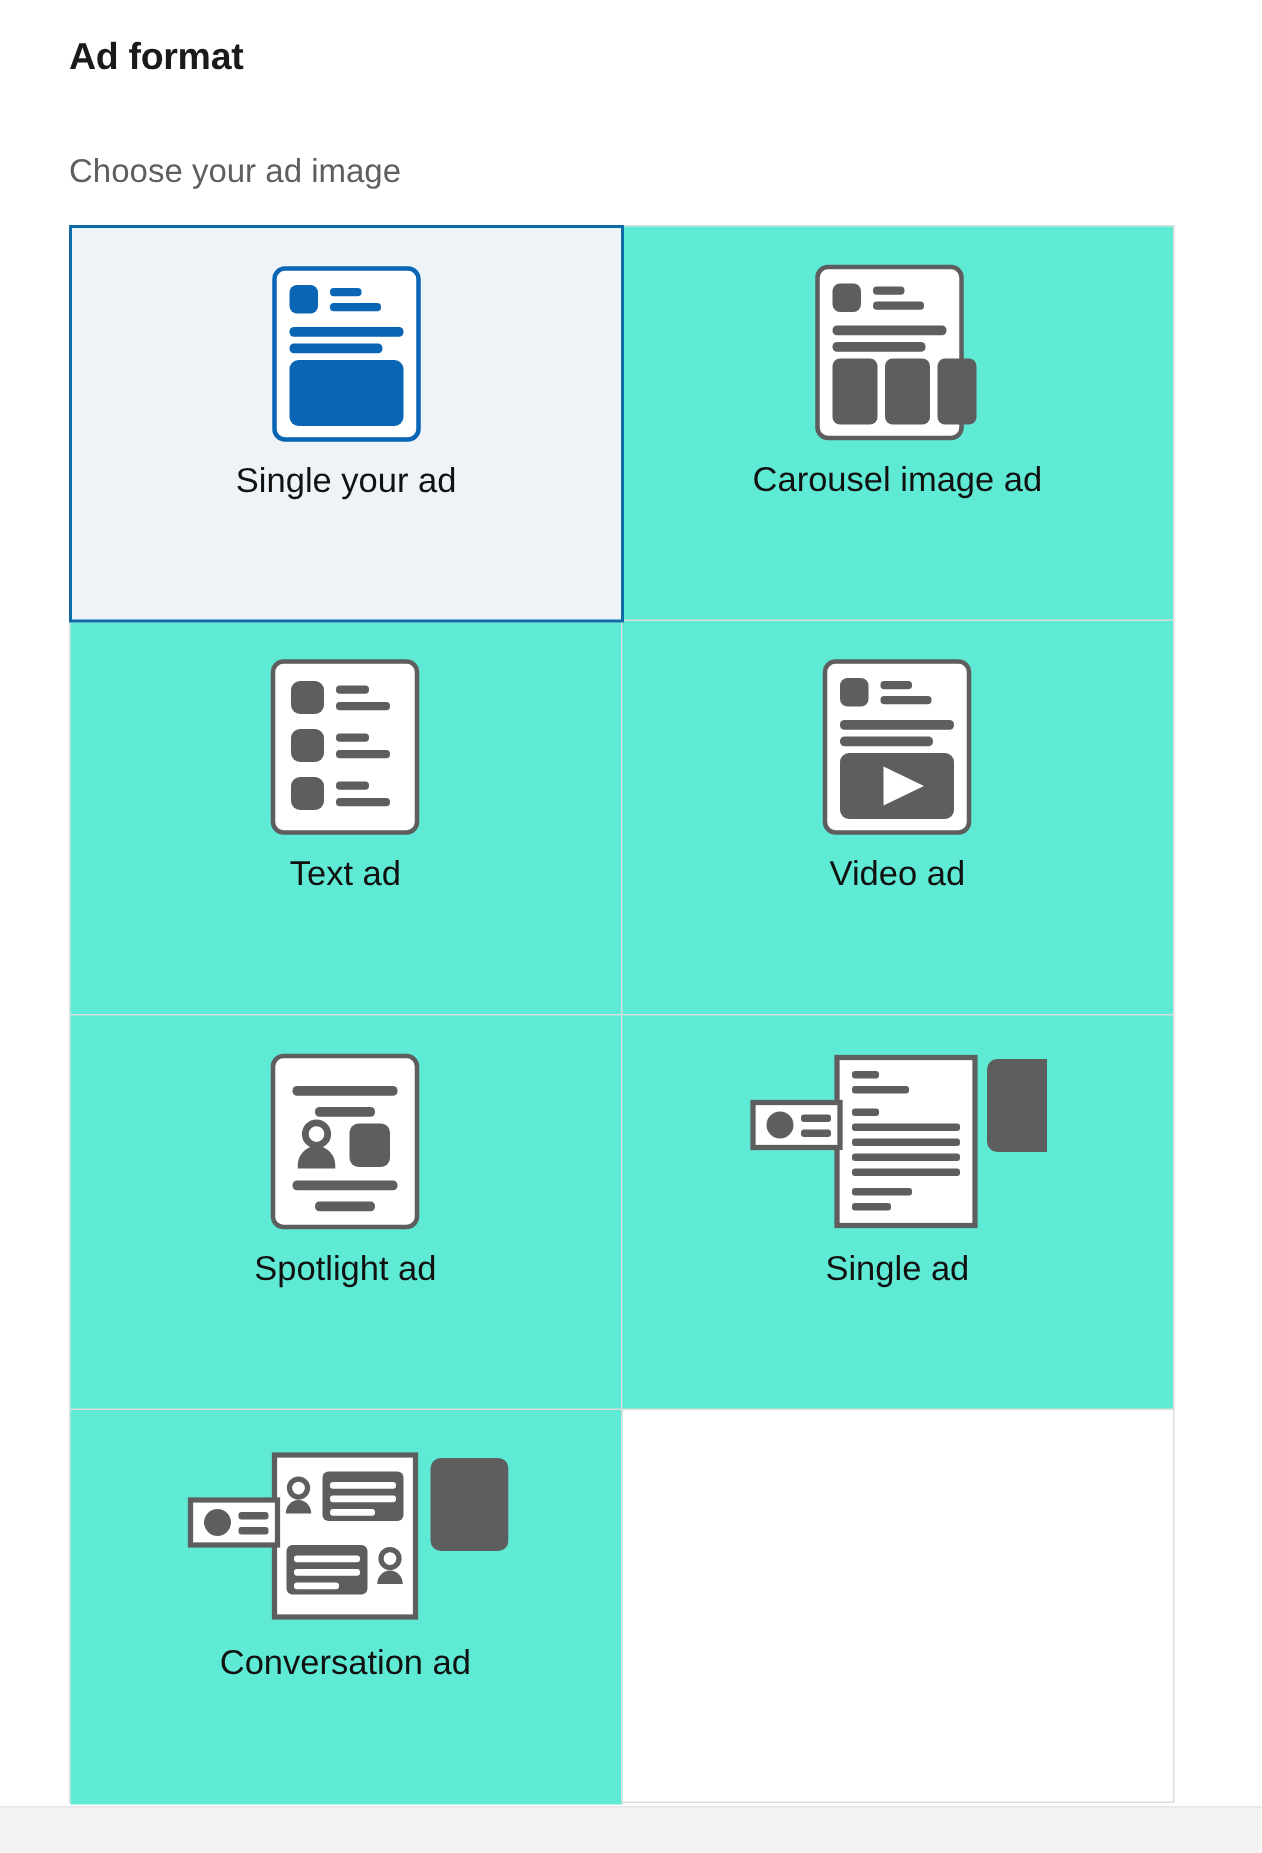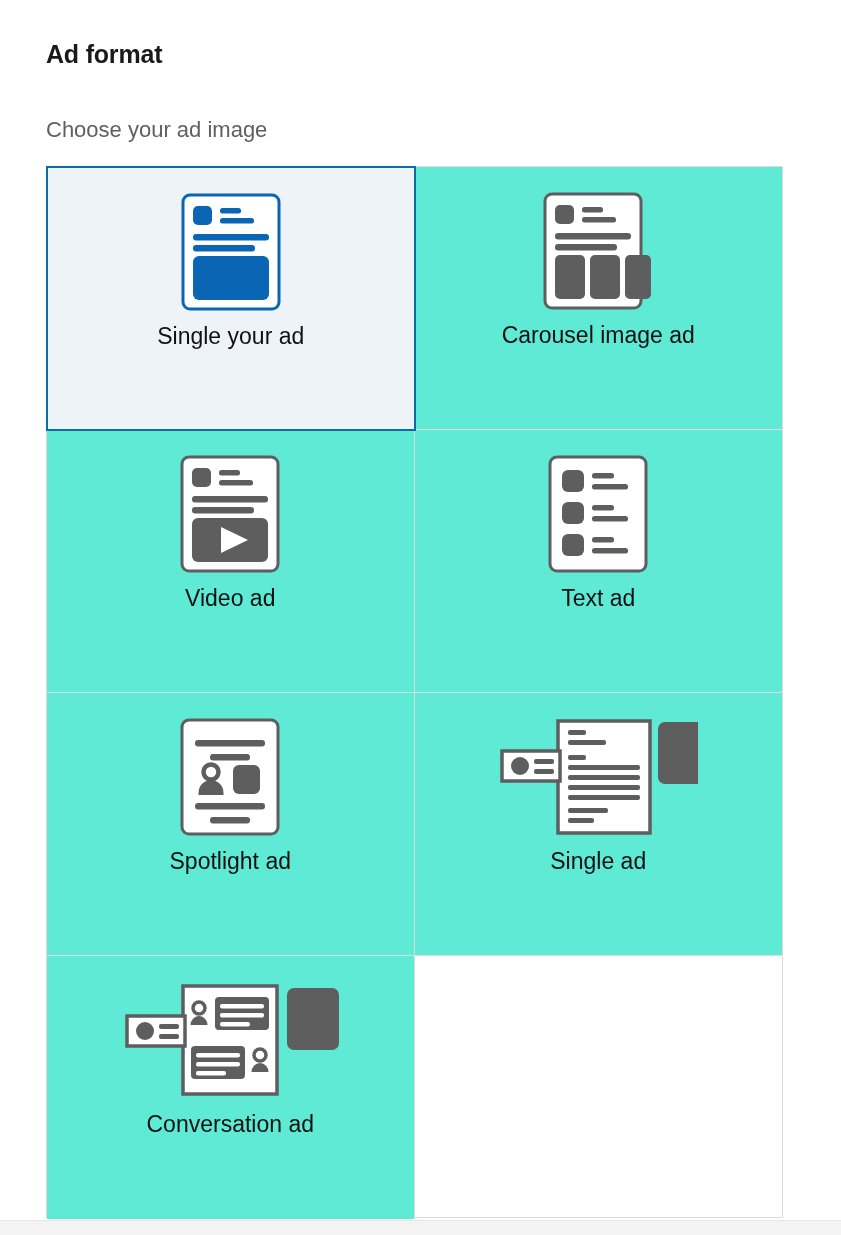--- a/index.html
+++ b/index.html
@@ -11,21 +11,21 @@
     width: 841px;
     height: 1235px;
     font-family: "Liberation Sans", sans-serif;
     -webkit-font-smoothing: antialiased;
     position: relative;
     overflow: hidden;
   }
 
   .page {
     position: absolute;
-    left: 0; top: 16px;
+    left: 0; top: 0;
     width: 841px;
     height: 979px;
     background: #ffffff;
     border-radius: 27px;
   }
 
   
   .section-title {
     position: absolute;
     left: 46px;
@@ -151,48 +151,48 @@
           <rect x="82" y="63" width="26" height="44" rx="5" ry="5" fill="#5e5e5e"></rect>
         </svg>
       </div>
       <div class="card-label">Carousel image ad</div>
     </div>
 
     <div class="format-card">
       <div class="icon-wrap">
         <svg width="100" height="118" viewBox="0 0 100 118">
           <rect x="2" y="2" width="96" height="114" rx="7" ry="7" fill="#ffffff" stroke="#5e5e5e" stroke-width="3"></rect>
-          <rect x="12" y="13" width="19" height="19" rx="5" ry="5" fill="#5e5e5e"></rect>
-          <rect x="39" y="15" width="21" height="5.5" rx="2.5" fill="#5e5e5e"></rect>
-          <rect x="39" y="25" width="34" height="5.5" rx="2.5" fill="#5e5e5e"></rect>
-          <rect x="12" y="41" width="76" height="6.5" rx="3" fill="#5e5e5e"></rect>
-          <rect x="12" y="52" width="62" height="6.5" rx="3" fill="#5e5e5e"></rect>
-          <rect x="12" y="63" width="76" height="44" rx="6" ry="6" fill="#5e5e5e"></rect>
-          <polygon points="41,72 68,85 41,98" fill="#ffffff"></polygon>
-        </svg>
-      </div>
-      <div class="card-label">Video ad</div>
-    </div>
-
-    <div class="format-card">
-      <div class="icon-wrap">
-        <svg width="100" height="118" viewBox="0 0 100 118">
-          <rect x="2" y="2" width="96" height="114" rx="7" ry="7" fill="#ffffff" stroke="#5e5e5e" stroke-width="3"></rect>
           <rect x="14" y="15" width="22" height="22" rx="6" ry="6" fill="#5e5e5e"></rect>
           <rect x="44" y="18" width="22" height="5.5" rx="2.5" fill="#5e5e5e"></rect>
           <rect x="44" y="29" width="36" height="5.5" rx="2.5" fill="#5e5e5e"></rect>
           <rect x="14" y="47" width="22" height="22" rx="6" ry="6" fill="#5e5e5e"></rect>
           <rect x="44" y="50" width="22" height="5.5" rx="2.5" fill="#5e5e5e"></rect>
           <rect x="44" y="61" width="36" height="5.5" rx="2.5" fill="#5e5e5e"></rect>
           <rect x="14" y="79" width="22" height="22" rx="6" ry="6" fill="#5e5e5e"></rect>
           <rect x="44" y="82" width="22" height="5.5" rx="2.5" fill="#5e5e5e"></rect>
           <rect x="44" y="93" width="36" height="5.5" rx="2.5" fill="#5e5e5e"></rect>
         </svg>
       </div>
       <div class="card-label">Text ad</div>
+    </div>
+
+    <div class="format-card">
+      <div class="icon-wrap">
+        <svg width="100" height="118" viewBox="0 0 100 118">
+          <rect x="2" y="2" width="96" height="114" rx="7" ry="7" fill="#ffffff" stroke="#5e5e5e" stroke-width="3"></rect>
+          <rect x="12" y="13" width="19" height="19" rx="5" ry="5" fill="#5e5e5e"></rect>
+          <rect x="39" y="15" width="21" height="5.5" rx="2.5" fill="#5e5e5e"></rect>
+          <rect x="39" y="25" width="34" height="5.5" rx="2.5" fill="#5e5e5e"></rect>
+          <rect x="12" y="41" width="76" height="6.5" rx="3" fill="#5e5e5e"></rect>
+          <rect x="12" y="52" width="62" height="6.5" rx="3" fill="#5e5e5e"></rect>
+          <rect x="12" y="63" width="76" height="44" rx="6" ry="6" fill="#5e5e5e"></rect>
+          <polygon points="41,72 68,85 41,98" fill="#ffffff"></polygon>
+        </svg>
+      </div>
+      <div class="card-label">Video ad</div>
     </div>
 
     <div class="format-card">
       <div class="icon-wrap">
         <svg width="100" height="118" viewBox="0 0 100 118">
           <rect x="2" y="2" width="96" height="114" rx="7" ry="7" fill="#ffffff" stroke="#5e5e5e" stroke-width="3"></rect>
           <rect x="15" y="22" width="70" height="6.5" rx="3" fill="#5e5e5e"></rect>
           <rect x="30" y="36" width="40" height="6.5" rx="3" fill="#5e5e5e"></rect>
           <g fill="none" stroke="#5e5e5e" stroke-width="4.5">
             <circle cx="31" cy="54" r="7.5"></circle>

